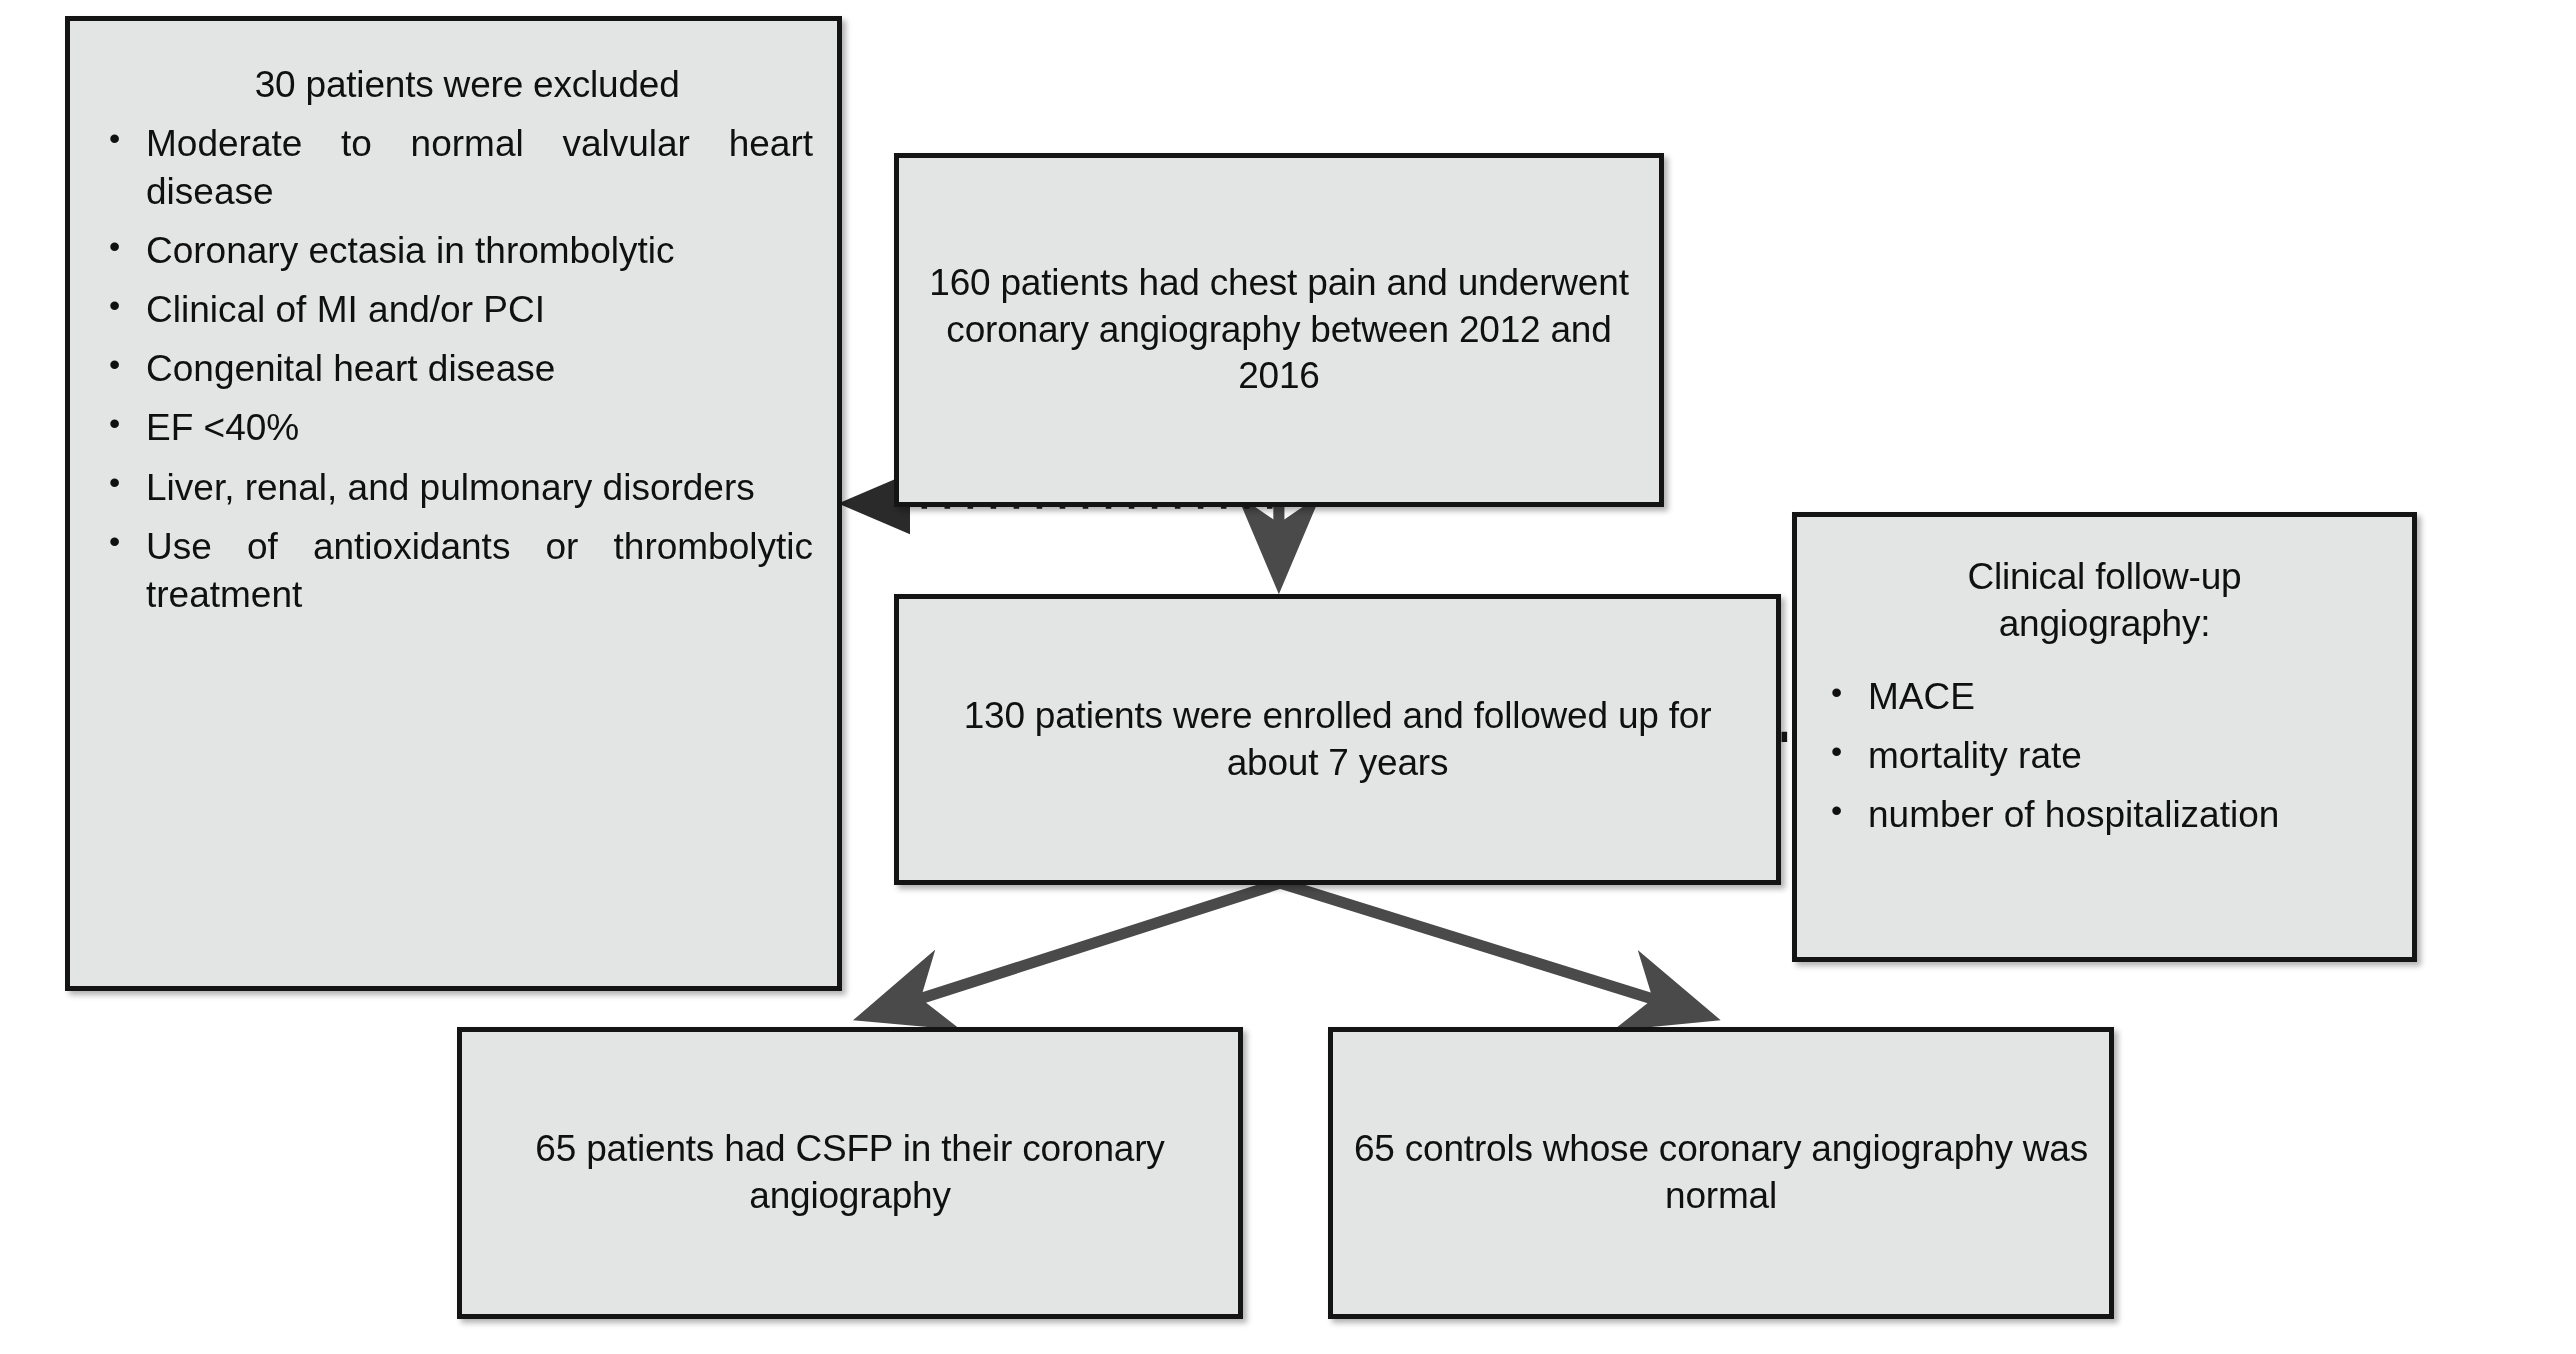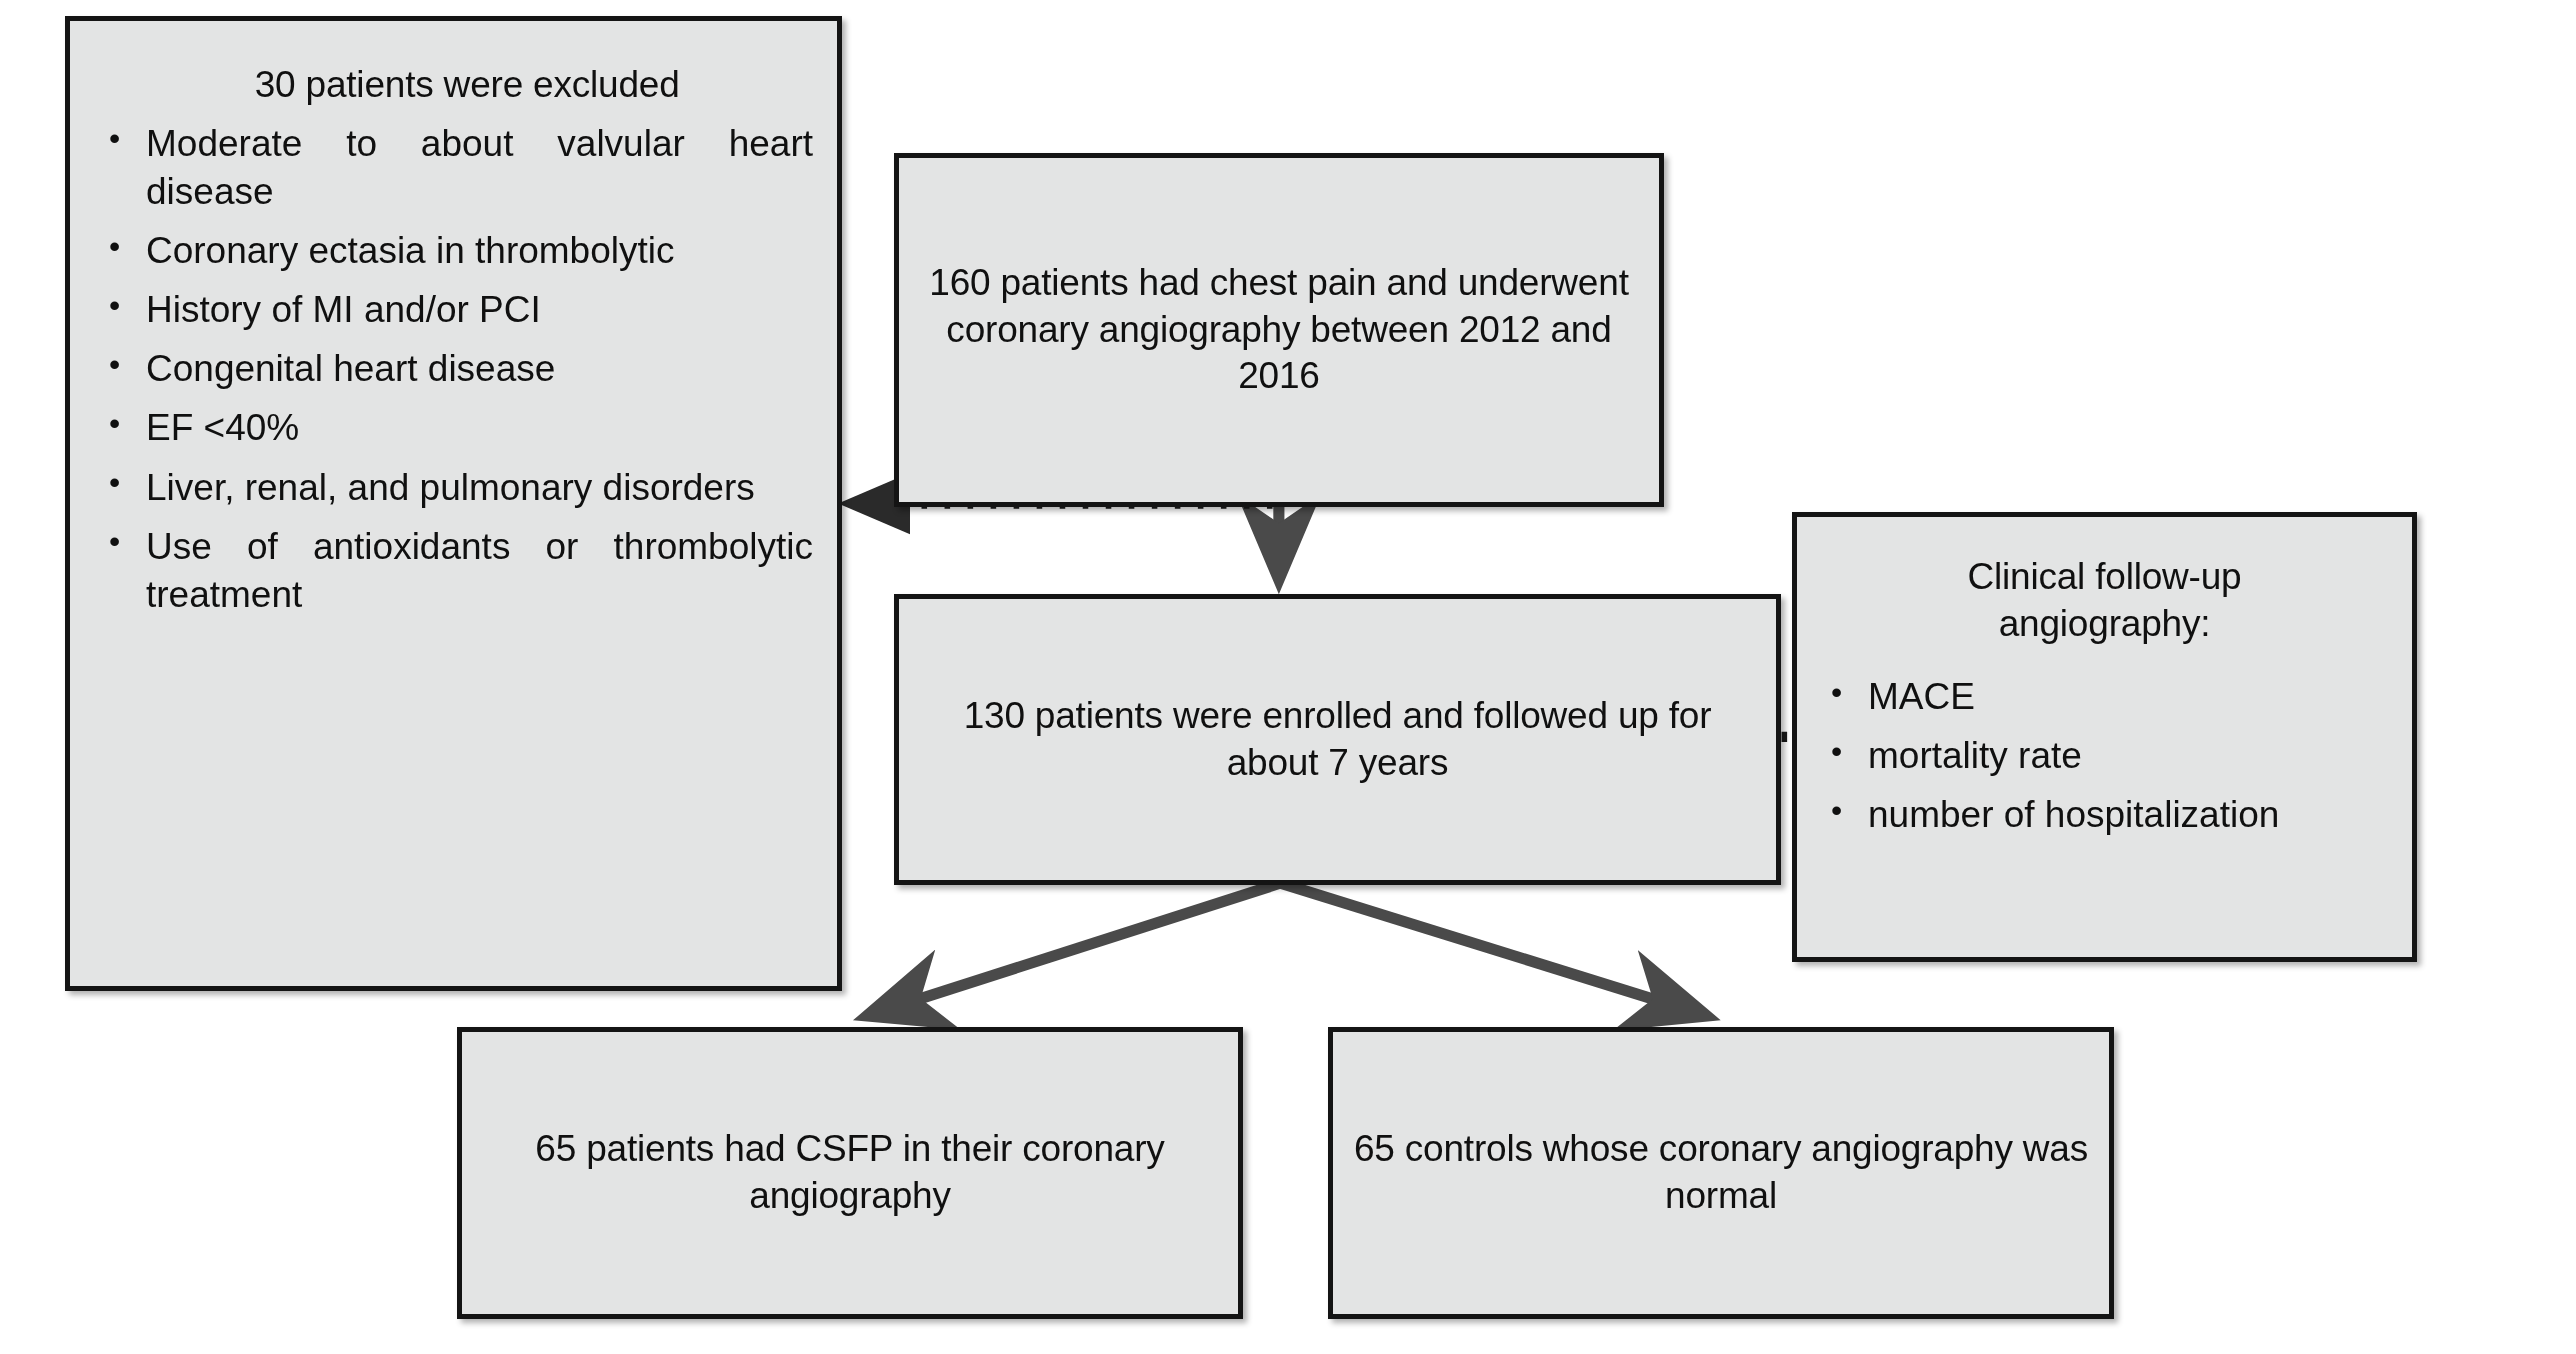--- a/index.html
+++ b/index.html
@@ -113,23 +113,23 @@
     </g>
 
     <g>
       <line x1="1612" y1="1112" x2="2145" y2="1278" stroke="#4a4a4a" stroke-width="14" marker-end="url(#arrowSolid)"></line>
     </g>
   </svg>
 
   <div class="node" id="box-exclusion">
     <div class="node-title left-pad">30 patients were excluded</div>
     <ul class="bullets">
-      <li>Moderate to about valvular heart disease</li>
+      <li>Moderate to normal valvular heart disease</li>
       <li>Coronary ectasia in thrombolytic</li>
-      <li>History of MI and/or PCI</li>
+      <li>Clinical of MI and/or PCI</li>
       <li>Congenital heart disease</li>
       <li>EF &lt;40%</li>
       <li>Liver, renal, and pulmonary disorders</li>
       <li>Use of antioxidants or thrombolytic treatment</li>
     </ul>
   </div>
 
   <div class="node" id="box-screened">
     <div class="node-title">160 patients had chest pain and underwent coronary angiography between 2012 and 2016</div>
   </div>

